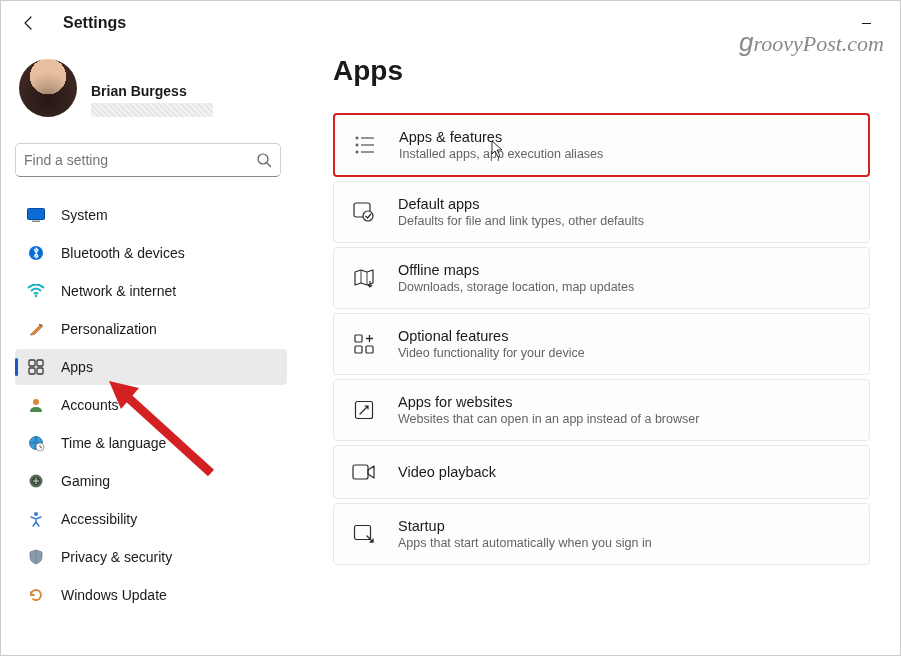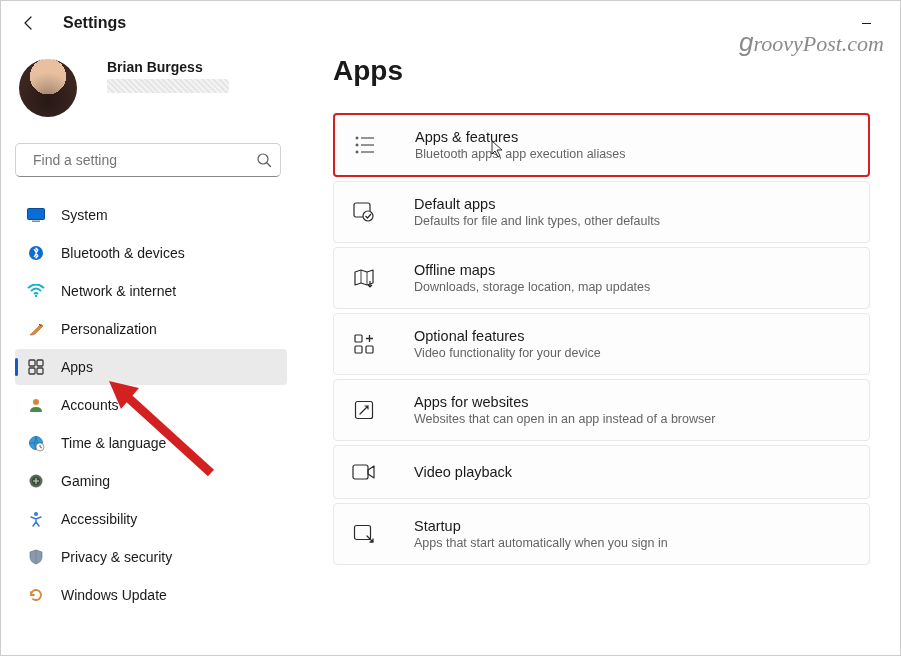--- a/index.html
+++ b/index.html
@@ -7,40 +7,40 @@
 
   .titlebar { display: flex; align-items: center; height: 44px; padding: 0 12px; }
   .back-btn { width: 32px; height: 32px; display: flex; align-items: center; justify-content: center; border-radius: 4px; cursor: pointer; }
   .title { margin-left: 18px; font-size: 16px; font-weight: 600; color: #1a1a1a; text-align: center; }
   .win-controls { margin-left: auto; display: flex; gap: 0; }
   .win-btn { width: 44px; height: 32px; display: flex; align-items: center; justify-content: center; }
 
   .layout { display: flex; height: calc(100% - 44px); }
 
   .sidebar { width: 296px; padding: 8px 10px 8px 14px; display: flex; flex-direction: column; }
-  .profile { display: flex; align-items: flex-start; gap: 30px; padding: 6px 4px 14px 4px; margin-bottom: 12px; }
+  .profile { display: flex; align-items: flex-end; gap: 14px; padding: 6px 4px 14px 4px; margin-bottom: 12px; }
   .avatar { width: 58px; height: 58px; border-radius: 50%; background: radial-gradient(circle at 50% 30%, #e8c0a0 0 18px, #3a2520 18px 30px); position: relative; overflow: hidden; }
   .avatar::after { content:""; position:absolute; inset:0; background: radial-gradient(circle at 50% 70%, rgba(0,0,0,0.35), transparent 55%); }
   .profile-name { font-size: 14px; font-weight: 600; color: #1a1a1a; }
   .profile-sub { width: 122px; height: 14px; background: repeating-linear-gradient(45deg,#e6e6e6,#e6e6e6 2px,#f3f3f3 2px,#f3f3f3 4px); margin-top: 4px; border-radius: 2px; }
 
-  .searchbox { display: flex; align-items: center; border: 1px solid #d0d0d0; border-bottom: 1.5px solid #888; border-radius: 5px; height: 34px; padding: 0 8px 0 17px; margin-bottom: 20px; width: 266px; }
+  .searchbox { display: flex; align-items: center; border: 1px solid #d0d0d0; border-bottom: 1.5px solid #888; border-radius: 5px; height: 34px; padding: 0 8px 0 8px; margin-bottom: 20px; width: 266px; }
   .searchbox input { border: none; outline: none; flex: 1; font-size: 14px; color: #5a5a5a; background: transparent; }
   .search-icon { width: 16px; height: 16px; color: #5a5a5a; }
 
   .navlist { display: flex; flex-direction: column; gap: 2px; }
   .nav-item { display: flex; align-items: center; gap: 16px; height: 36px; padding: 0 12px; border-radius: 4px; cursor: pointer; font-size: 14px; color: #1a1a1a; position: relative; }
   .nav-item.active { background: #eaeaea; }
   .nav-item.active::before { content:""; position:absolute; left: 0; top: 9px; bottom: 9px; width: 3px; background: #1959c4; border-radius: 2px; }
   .nav-icon { width: 18px; height: 18px; display: flex; align-items: center; justify-content: center; flex-shrink: 0; }
 
   .main { flex: 1; padding: 10px 30px 0 36px; }
   .page-title { font-size: 28px; font-weight: 600; color: #1a1a1a; margin-bottom: 26px; }
   .cards { display: flex; flex-direction: column; gap: 4px; }
-  .card { display: flex; align-items: center; gap: 38px; border: 1px solid #e8e8e8; border-radius: 4px; padding: 14px 18px; cursor: pointer; background: #fdfdfd; }
+  .card { display: flex; align-items: center; gap: 22px; border: 1px solid #e8e8e8; border-radius: 4px; padding: 14px 18px; cursor: pointer; background: #fdfdfd; }
   .card.highlight { border: 2px solid #d32020; }
   .card-icon { width: 24px; height: 24px; color: #2b2b2b; flex-shrink: 0; display:flex; align-items:center; justify-content:center; }
   .card-text { flex: 1; }
   .card-title { font-size: 14.5px; color: #1a1a1a; }
   .card-sub { font-size: 12.5px; color: #646464; margin-top: 2px; }
 
   .watermark { position: absolute; top: 26px; right: 16px; font-family: Georgia, serif; font-size: 22px; color: #8a8a8a; font-style: italic; }
   .watermark .g { font-size: 26px; }
 
   .arrow-annotation { position: absolute; pointer-events: none; }
@@ -205,21 +205,21 @@
               <circle cx="3" cy="3" r="1" stroke="#2b2b2b" fill="none"></circle>
               <path d="M7 3 H20" stroke="#2b2b2b"></path>
               <circle cx="3" cy="10" r="1" stroke="#2b2b2b" fill="none"></circle>
               <path d="M7 10 H20" stroke="#2b2b2b"></path>
               <circle cx="3" cy="17" r="1" stroke="#2b2b2b" fill="none"></circle>
               <path d="M7 17 H20" stroke="#2b2b2b"></path>
             </svg>
           </span>
         <div class="card-text">
           <div class="card-title">Apps &amp; features</div>
-          <div class="card-sub">Bluetooth apps, app execution aliases</div>
+          <div class="card-sub">Installed apps, app execution aliases</div>
         </div>
       </div>
 
       <div class="card">
         <span class="card-icon">
             <svg width="22" height="20" viewBox="0 0 22 20">
               <rect x="1" y="1" width="16" height="14" rx="2" stroke="#2b2b2b" fill="none" stroke-width="1.2"></rect>
               <circle cx="15" cy="14" r="5" stroke="#2b2b2b" fill="#fff" stroke-width="1.2"></circle>
               <path d="M12.5 14 L14.5 16 L18 12" stroke="#2b2b2b" fill="none" stroke-width="1.2"></path>
             </svg>

